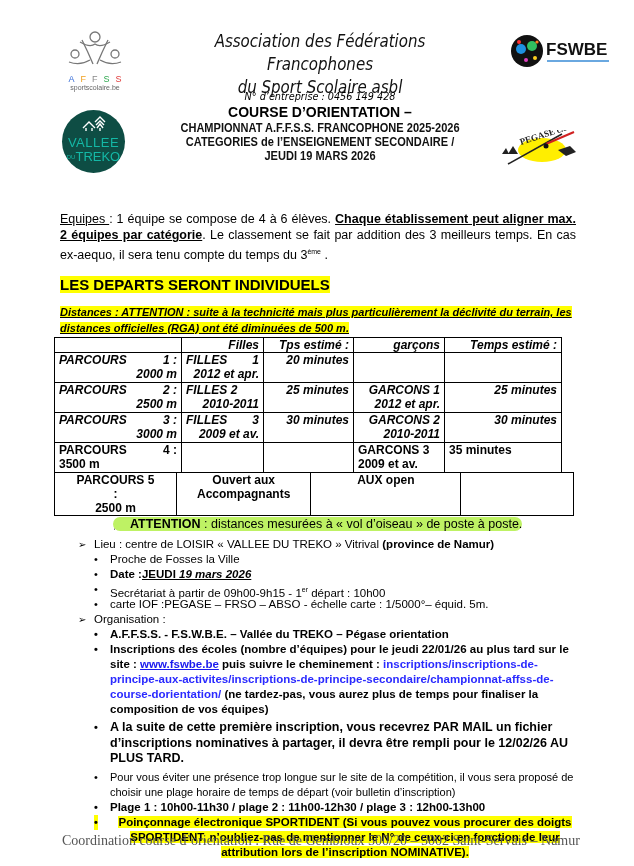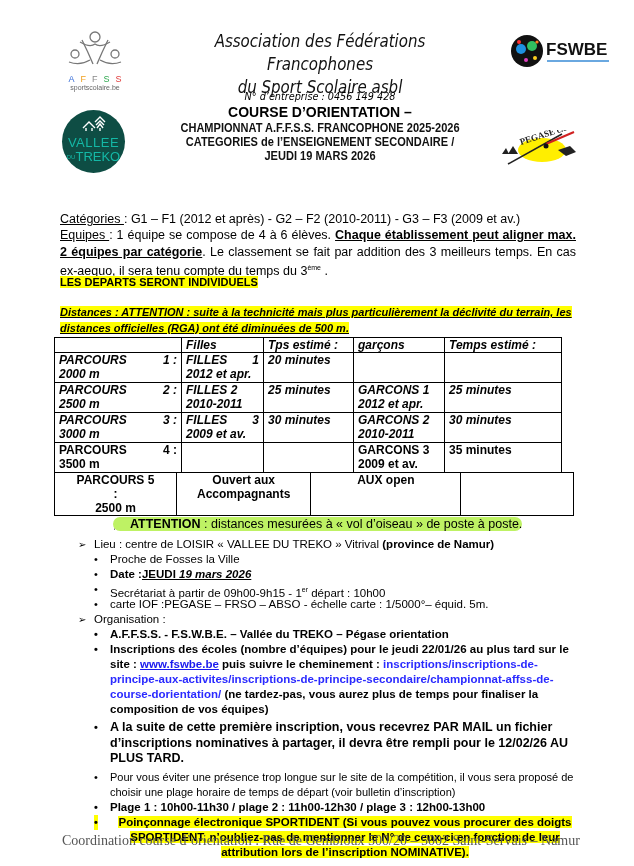--- a/index.html
+++ b/index.html
@@ -18,27 +18,27 @@
   .logo-affss { left: 60px; top: 30px; width: 70px; height: 60px; }
   .logo-fswbe { left: 510px; top: 31px; width: 100px; height: 40px; }
   .logo-treko { left: 62px; top: 110px; width: 63px; height: 63px; border-radius: 50%; background: #0e4d44; color: #14b8a6; text-align: center; }
   .logo-pegase { left: 500px; top: 130px; width: 80px; height: 36px; }
 
   
   .para { left: 60px; top: 211px; width: 516px; font-size: 12.5px; line-height: 16.3px; text-align: justify; }
   .para u { text-decoration: underline; }
   .hl-yellow { background: #ffff00; }
   .hl-cyan { background: #bef264; border-radius: 7px; }
-  .departs { left: 60px; top: 276px; font-weight: bold; font-size: 11px; }
+  .departs { left: 60px; top: 276px; font-weight: bold; font-size: 15px; }
   .distances { left: 60px; top: 305px; width: 516px; font-weight: bold; font-style: italic; font-size: 11px; line-height: 15.5px; text-decoration: underline; }
 
   
   table.parcours { position: absolute; left: 54px; top: 337px; border-collapse: collapse; font-size: 12px; font-weight: bold; }
   table.parcours td { border: 1px solid #000; vertical-align: top; padding: 0 4px; line-height: 14px; }
-  table.parcours td.it { font-style: italic; }
+  table.parcours td.it { font-style: italic; text-align: right; }
   .cell-split { display: flex; justify-content: space-between; }
   table.last { position: absolute; left: 54px; top: 472px; border-collapse: collapse; font-size: 12px; font-weight: bold; }
   table.last td { border: 1px solid #000; vertical-align: top; padding: 0 20px; line-height: 14px; text-align: center; }
 
   .attention { left: 113px; top: 517px; font-size: 12.5px; }
   .attention b { font-weight: bold; }
 
   
   .list { left: 78px; font-size: 11.5px; line-height: 15px; }
   .arrow { position: absolute; left: 0; top: 0; font-size: 10px; }
@@ -120,21 +120,20 @@
 </div>
 <div class="abs entreprise">N° d’entreprise : 0456 149 428</div>
 <div class="abs course-title">COURSE D’ORIENTATION –</div>
 <div class="abs course-sub">
   <div>CHAMPIONNAT A.F.F.S.S. FRANCOPHONE 2025-2026</div>
   <div>CATEGORIES de l’ENSEIGNEMENT SECONDAIRE /</div>
   <div>JEUDI 19 MARS 2026</div>
 </div>
 
 <div class="abs para">
-  <div><u>Catégories </u><span>: G1 – F1 (2012 et après) - G2 – F2 (2010-2011) - G3 – F3 (2009 et av.)</span></div>
   <div><u>Equipes </u><span>: 1 équipe se compose de 4 à 6 élèves. </span><b><u>Chaque établissement peut aligner  max. 2 équipes par catégorie</u></b><span>. Le classement se fait par addition des 3 meilleurs temps. En cas ex-aequo, il sera tenu compte du temps du 3</span><sup style="font-size:7px;">ème</sup><span> .</span></div>
 </div>
 <div class="abs departs"><span class="hl-yellow">LES DEPARTS SERONT INDIVIDUELS</span></div>
 <div class="abs distances"><span class="hl-yellow">Distances :  ATTENTION : suite à la technicité mais plus particulièrement la déclivité du terrain, les distances officielles (RGA) ont été diminuées de 500 m.</span></div>
 
 <table class="parcours">
   <tbody>
       <tr>
     <td class="it" style="width:127px;height:15px;"></td>
     <td class="it" style="width:82px;">Filles</td>

